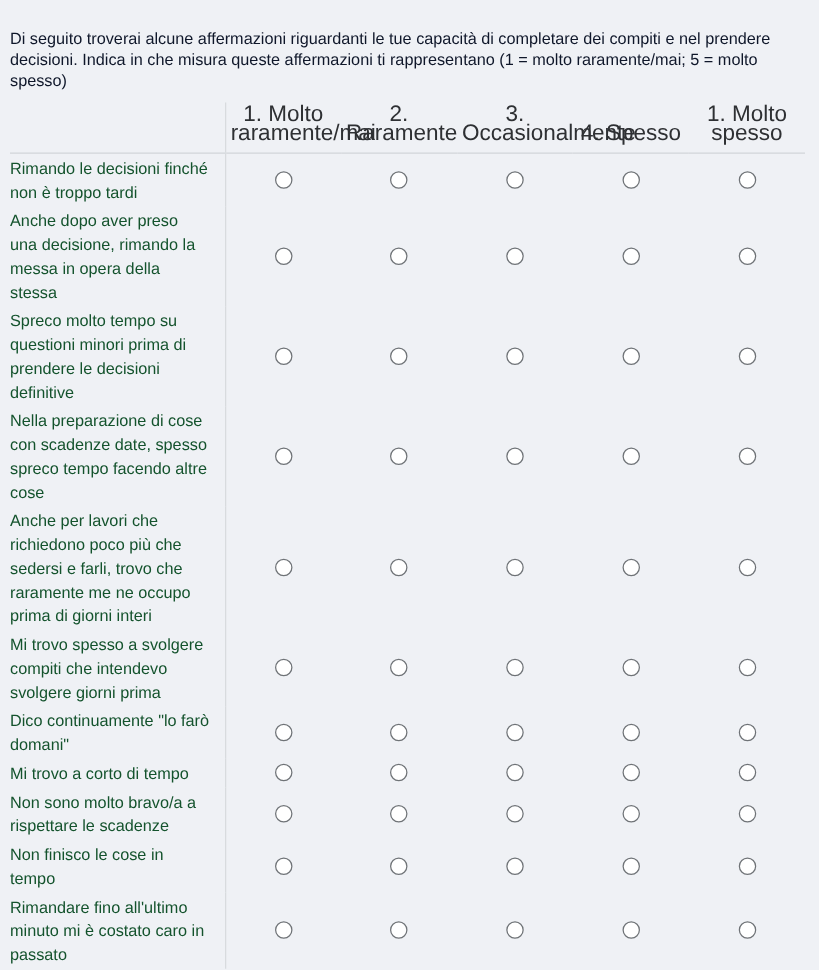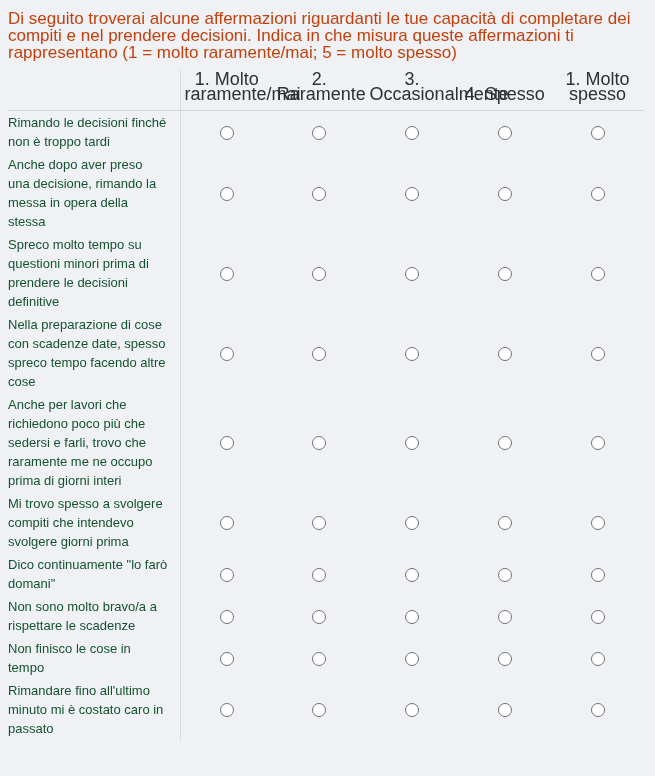--- a/index.html
+++ b/index.html
@@ -12,25 +12,25 @@
     overflow: hidden;
     background: #eff1f5;
     font-family: "Liberation Sans", sans-serif;
     color: #2b2b2b;
   }
   .page {
     box-sizing: border-box;
     padding: 10px 8px 0 8px;
   }
   .intro {
-    font-size: 17px;
+    font-size: 13px;
     line-height: 17px;
-    margin: 0 0 9px 0;
+    margin: 12px 0 9px 0;
     max-width: 640px;
-    color: #c2410c;
+    color: #0f172a;
   }
   table.matrix {
     border-collapse: collapse;
     table-layout: fixed;
     width: 636px;
   }
   table.matrix col.stmt-col { width: 172px; }
   table.matrix th {
     font-weight: 400;
     font-size: 18px;
@@ -147,20 +147,28 @@
       </tr>
       <tr>
         <td class="stmt">Dico continuamente "lo farò domani"</td>
         <td class="rc vline"><input type="radio" name="q7" style=""></td>
         <td class="rc"><input type="radio" name="q7" style=""></td>
         <td class="rc"><input type="radio" name="q7" style=""></td>
         <td class="rc"><input type="radio" name="q7" style=""></td>
         <td class="rc"><input type="radio" name="q7" style=""></td>
       </tr>
       <tr>
+        <td class="stmt">Mi trovo a corto di tempo</td>
+        <td class="rc vline"><input type="radio" name="q9" style=""></td>
+        <td class="rc"><input type="radio" name="q9" style=""></td>
+        <td class="rc"><input type="radio" name="q9" style=""></td>
+        <td class="rc"><input type="radio" name="q9" style=""></td>
+        <td class="rc"><input type="radio" name="q9" style=""></td>
+      </tr>
+      <tr>
         <td class="stmt">Non sono molto bravo/a a rispettare le scadenze</td>
         <td class="rc vline"><input type="radio" name="q11" style=""></td>
         <td class="rc"><input type="radio" name="q11" style=""></td>
         <td class="rc"><input type="radio" name="q11" style=""></td>
         <td class="rc"><input type="radio" name="q11" style=""></td>
         <td class="rc"><input type="radio" name="q11" style=""></td>
       </tr>
       <tr>
         <td class="stmt">Non finisco le cose in tempo</td>
         <td class="rc vline"><input type="radio" name="q10" style=""></td>

